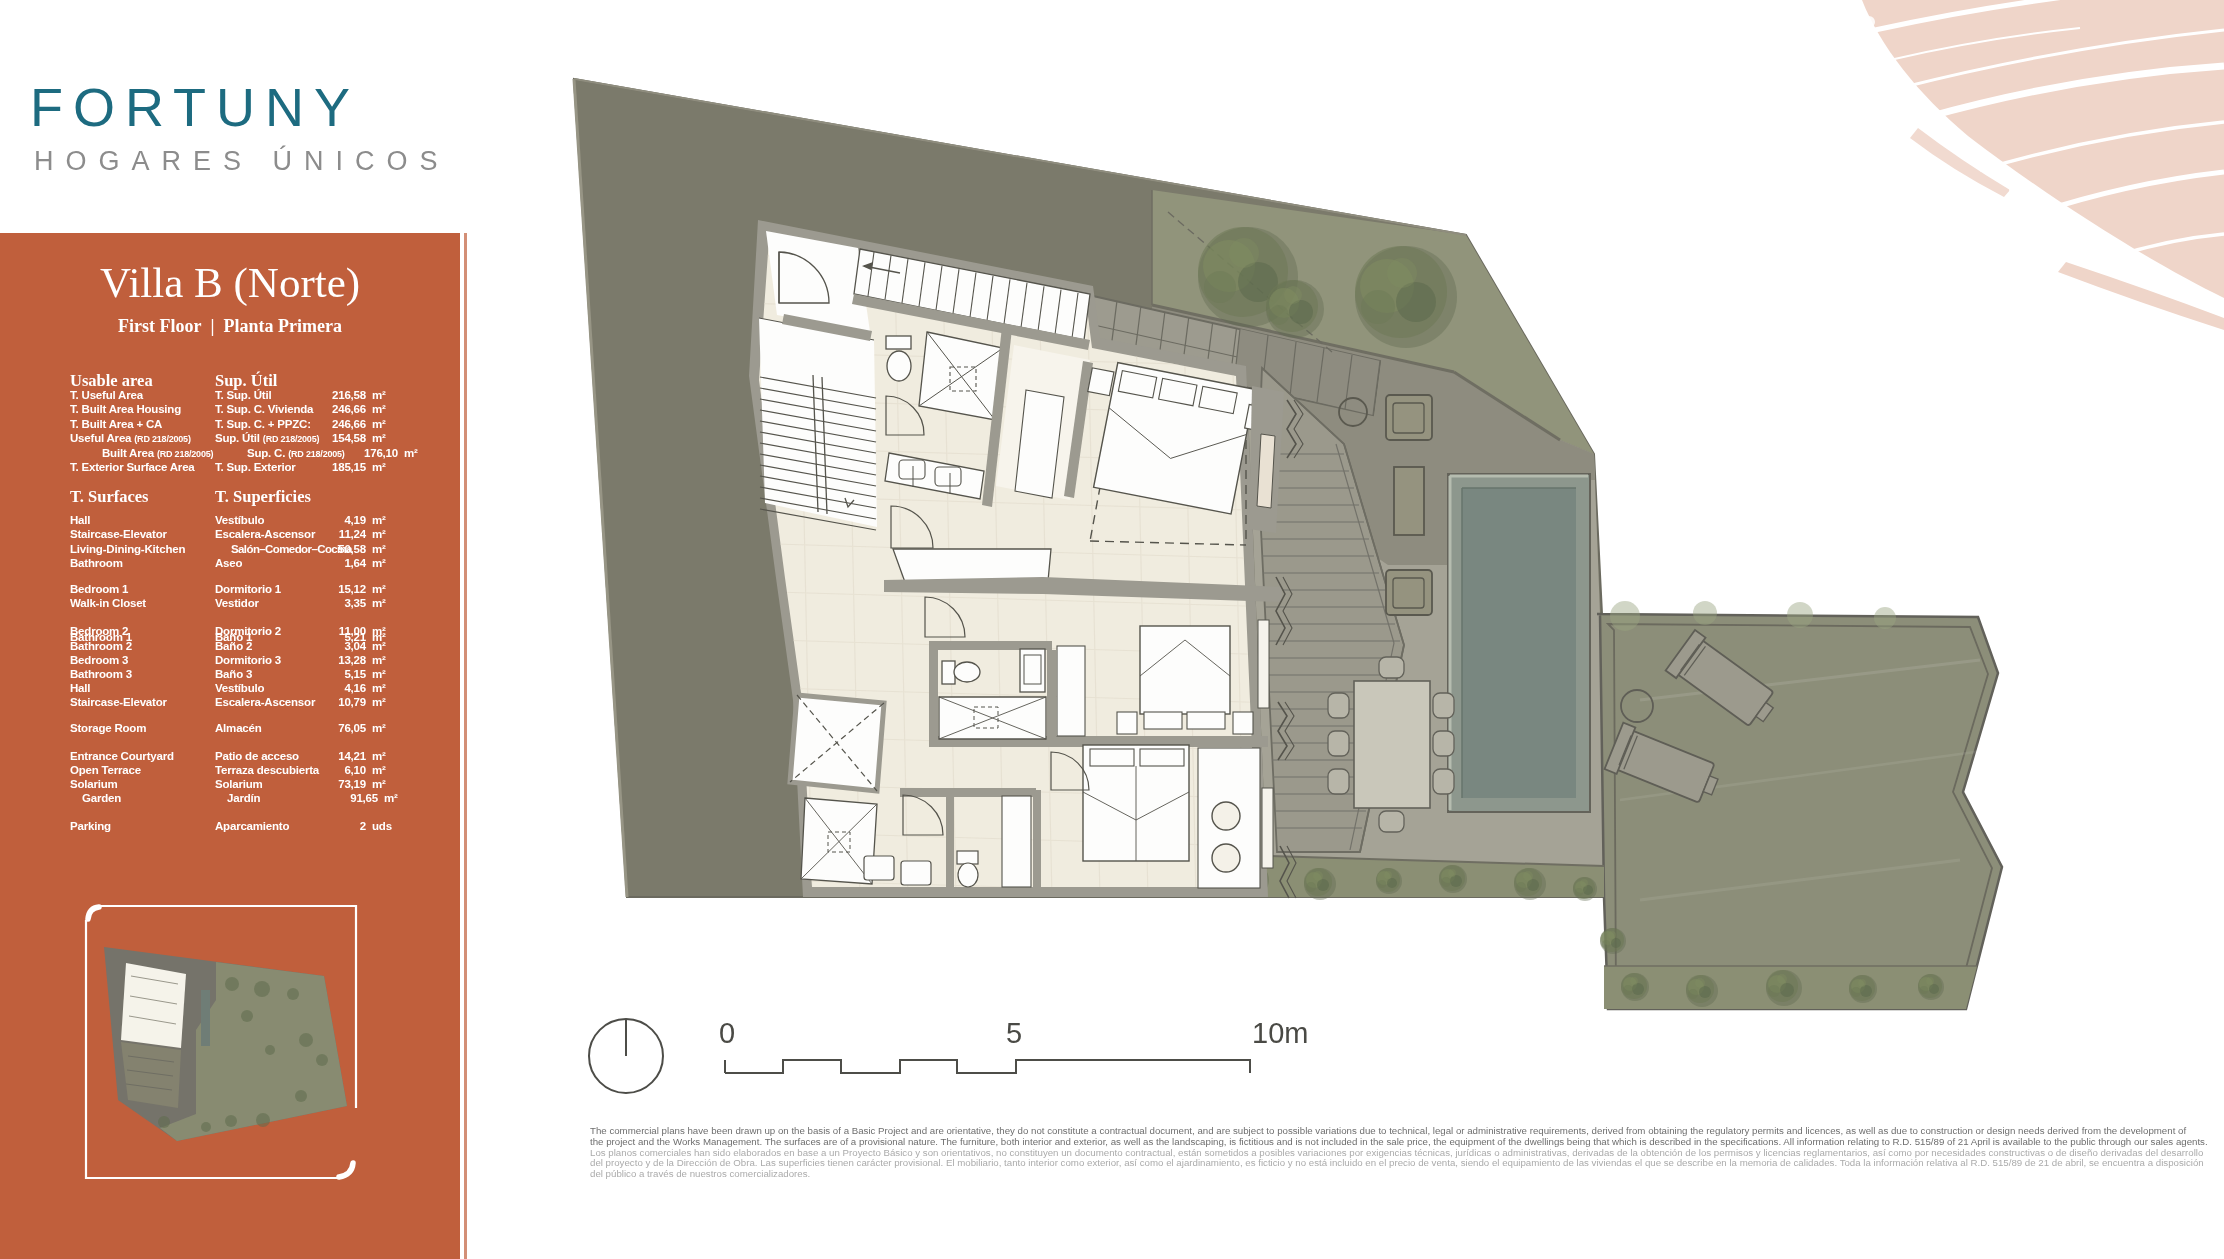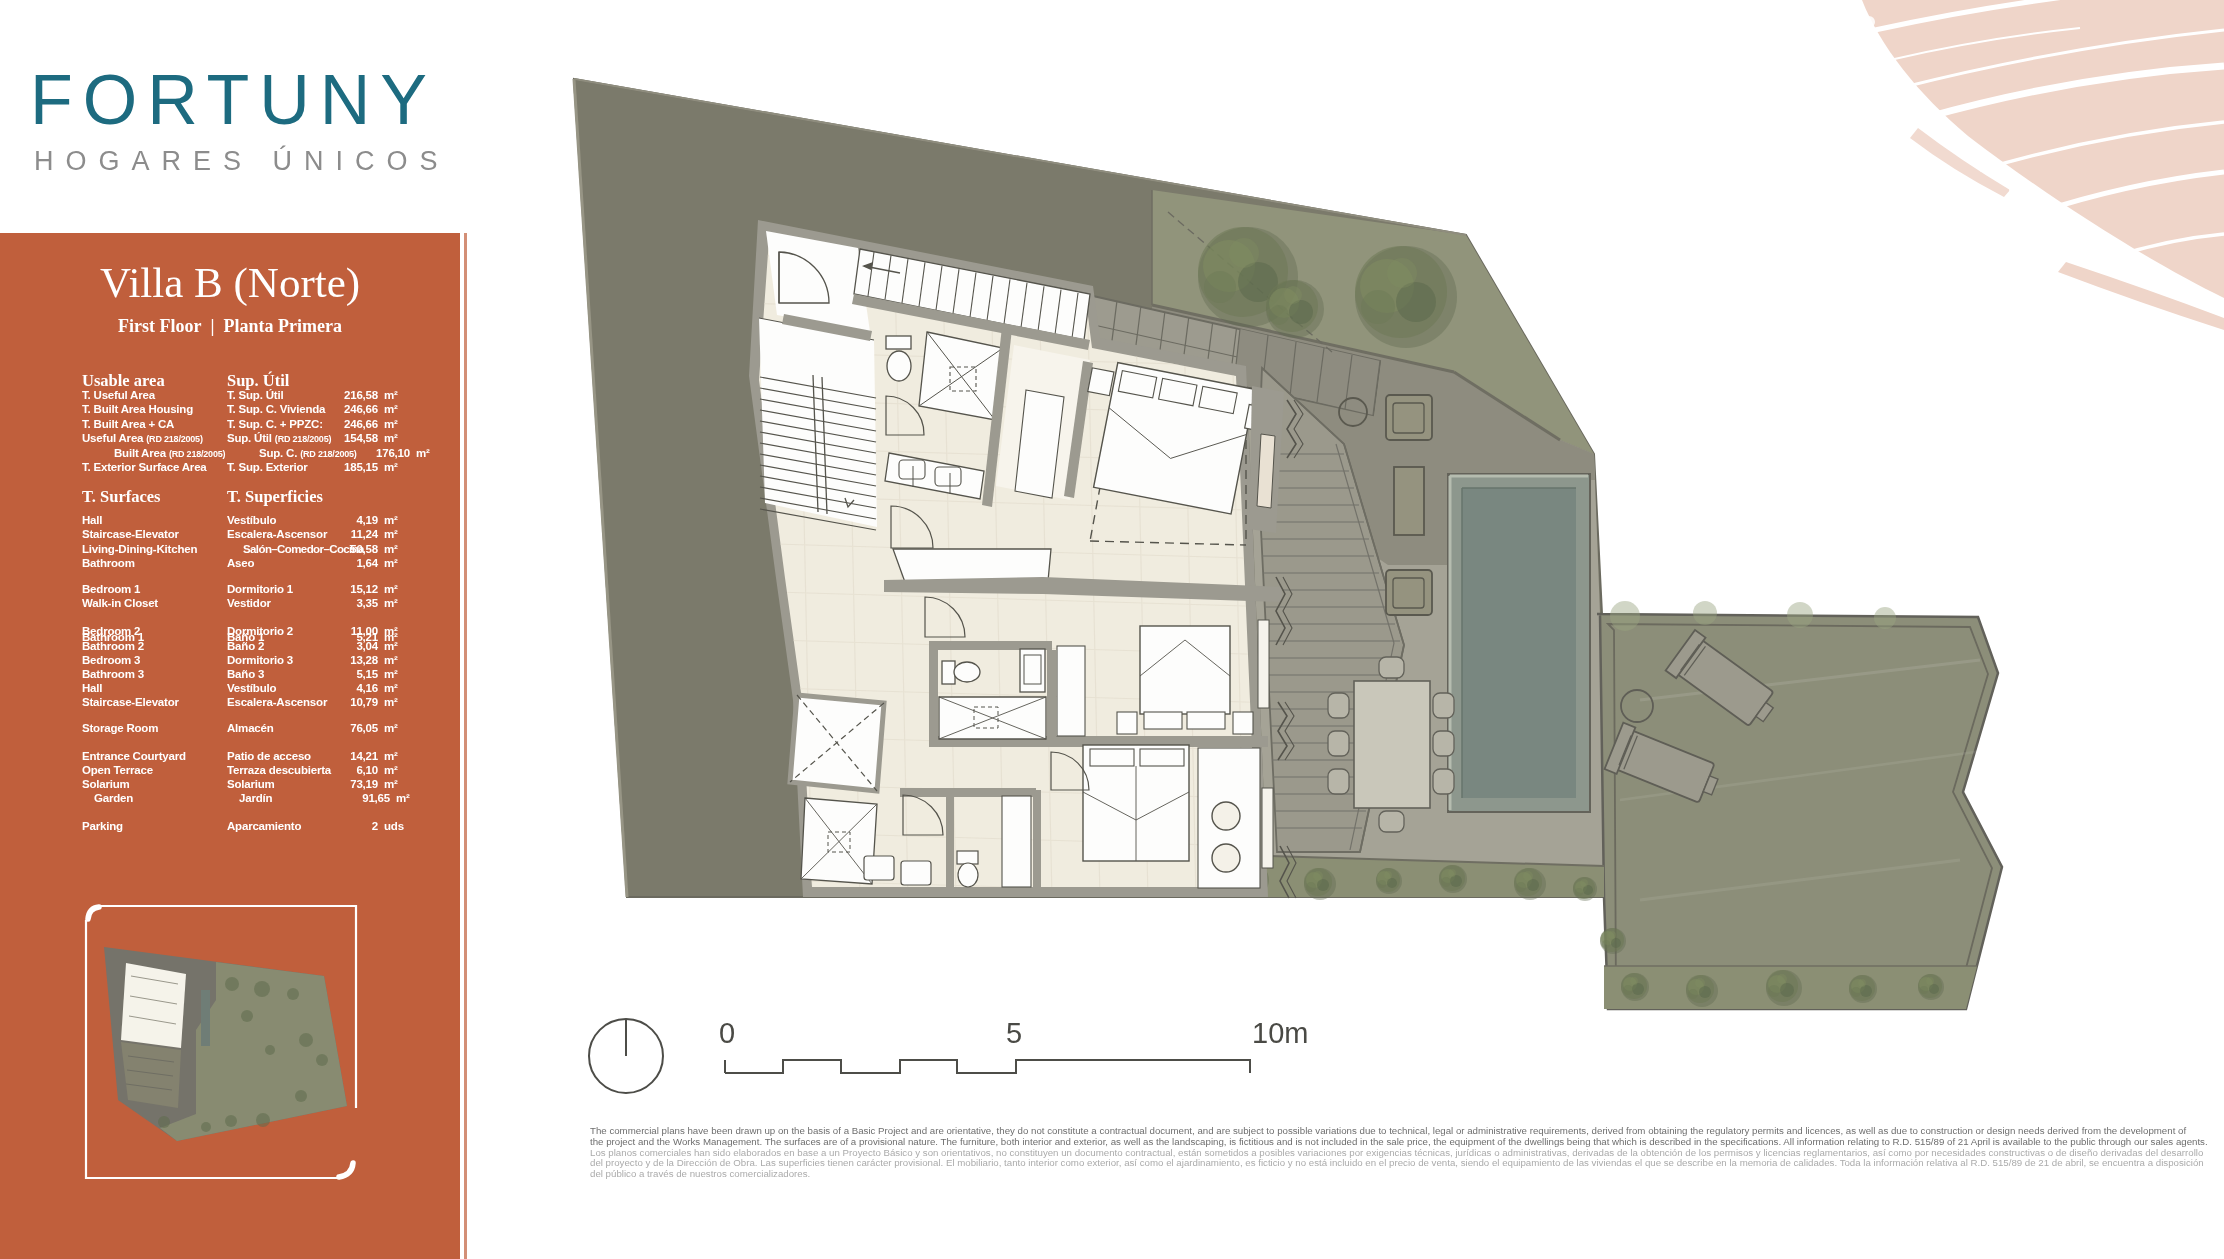--- a/index.html
+++ b/index.html
@@ -11,33 +11,33 @@
   .trow .c2{position:absolute;left:215px;white-space:nowrap;}
   .trow .c3{position:absolute;left:296px;width:70px;text-align:right;white-space:nowrap;}
   .trow .c4{position:absolute;left:372px;white-space:nowrap;}
   .thead{left:0;width:460px;font-family:'Liberation Serif',serif;font-weight:bold;font-size:16.5px;color:#fff;}
   .thead .c1{position:absolute;left:70px;}
   .thead .c2{position:absolute;left:215px;}
 </style>
 </head>
 <body>
 
-<div class="abs" style="left:30px;top:60px;color:#1d6b80;font-size:70px;letter-spacing:10px;font-weight:400;">FORTUNY</div>
+<div class="abs" style="left:30px;top:76px;color:#1d6b80;font-size:54px;letter-spacing:10px;font-weight:400;">FORTUNY</div>
 
 <div class="abs" style="left:34px;top:146px;color:#8c8c8c;font-size:27px;letter-spacing:12px;">HOGARES ÚNICOS</div>
 
 <div class="abs" style="left:0;top:233px;width:460px;height:1026px;background:#c05f3c;"></div>
 
 <div class="abs" style="left:464px;top:233px;width:3px;height:1026px;background:#c05f3c;opacity:.7;"></div>
 
 <div class="abs" style="left:0px;top:258px;width:460px;text-align:center;color:#ffffff;font-family:'Liberation Serif',serif;font-size:43px;">Villa B (Norte)</div>
 
 <div class="abs" style="left:0px;top:316px;width:460px;text-align:center;color:#ffffff;font-family:'Liberation Serif',serif;font-size:18px;font-weight:bold;">First Floor&nbsp; |&nbsp; Planta Primera</div>
 
-<div id="tablebox" class="abs" style="left:12px;top:0;width:460px;height:1166px;color:#fff;">
+<div id="tablebox" class="abs" style="left:0;top:0;width:460px;height:1166px;color:#fff;">
 <div class="abs thead" style="top:371px;">
       <span class="c1">Usable area</span>
       <span class="c2">Sup. Útil</span>
     </div>
 <div class="abs trow" style="top:389.0px;">
       <span class="c1">T. Useful Area</span>
       <span class="c2">T. Sup. Útil</span>
       <span class="c3">216,58</span>
       <span class="c4">m²</span>
     </div>

